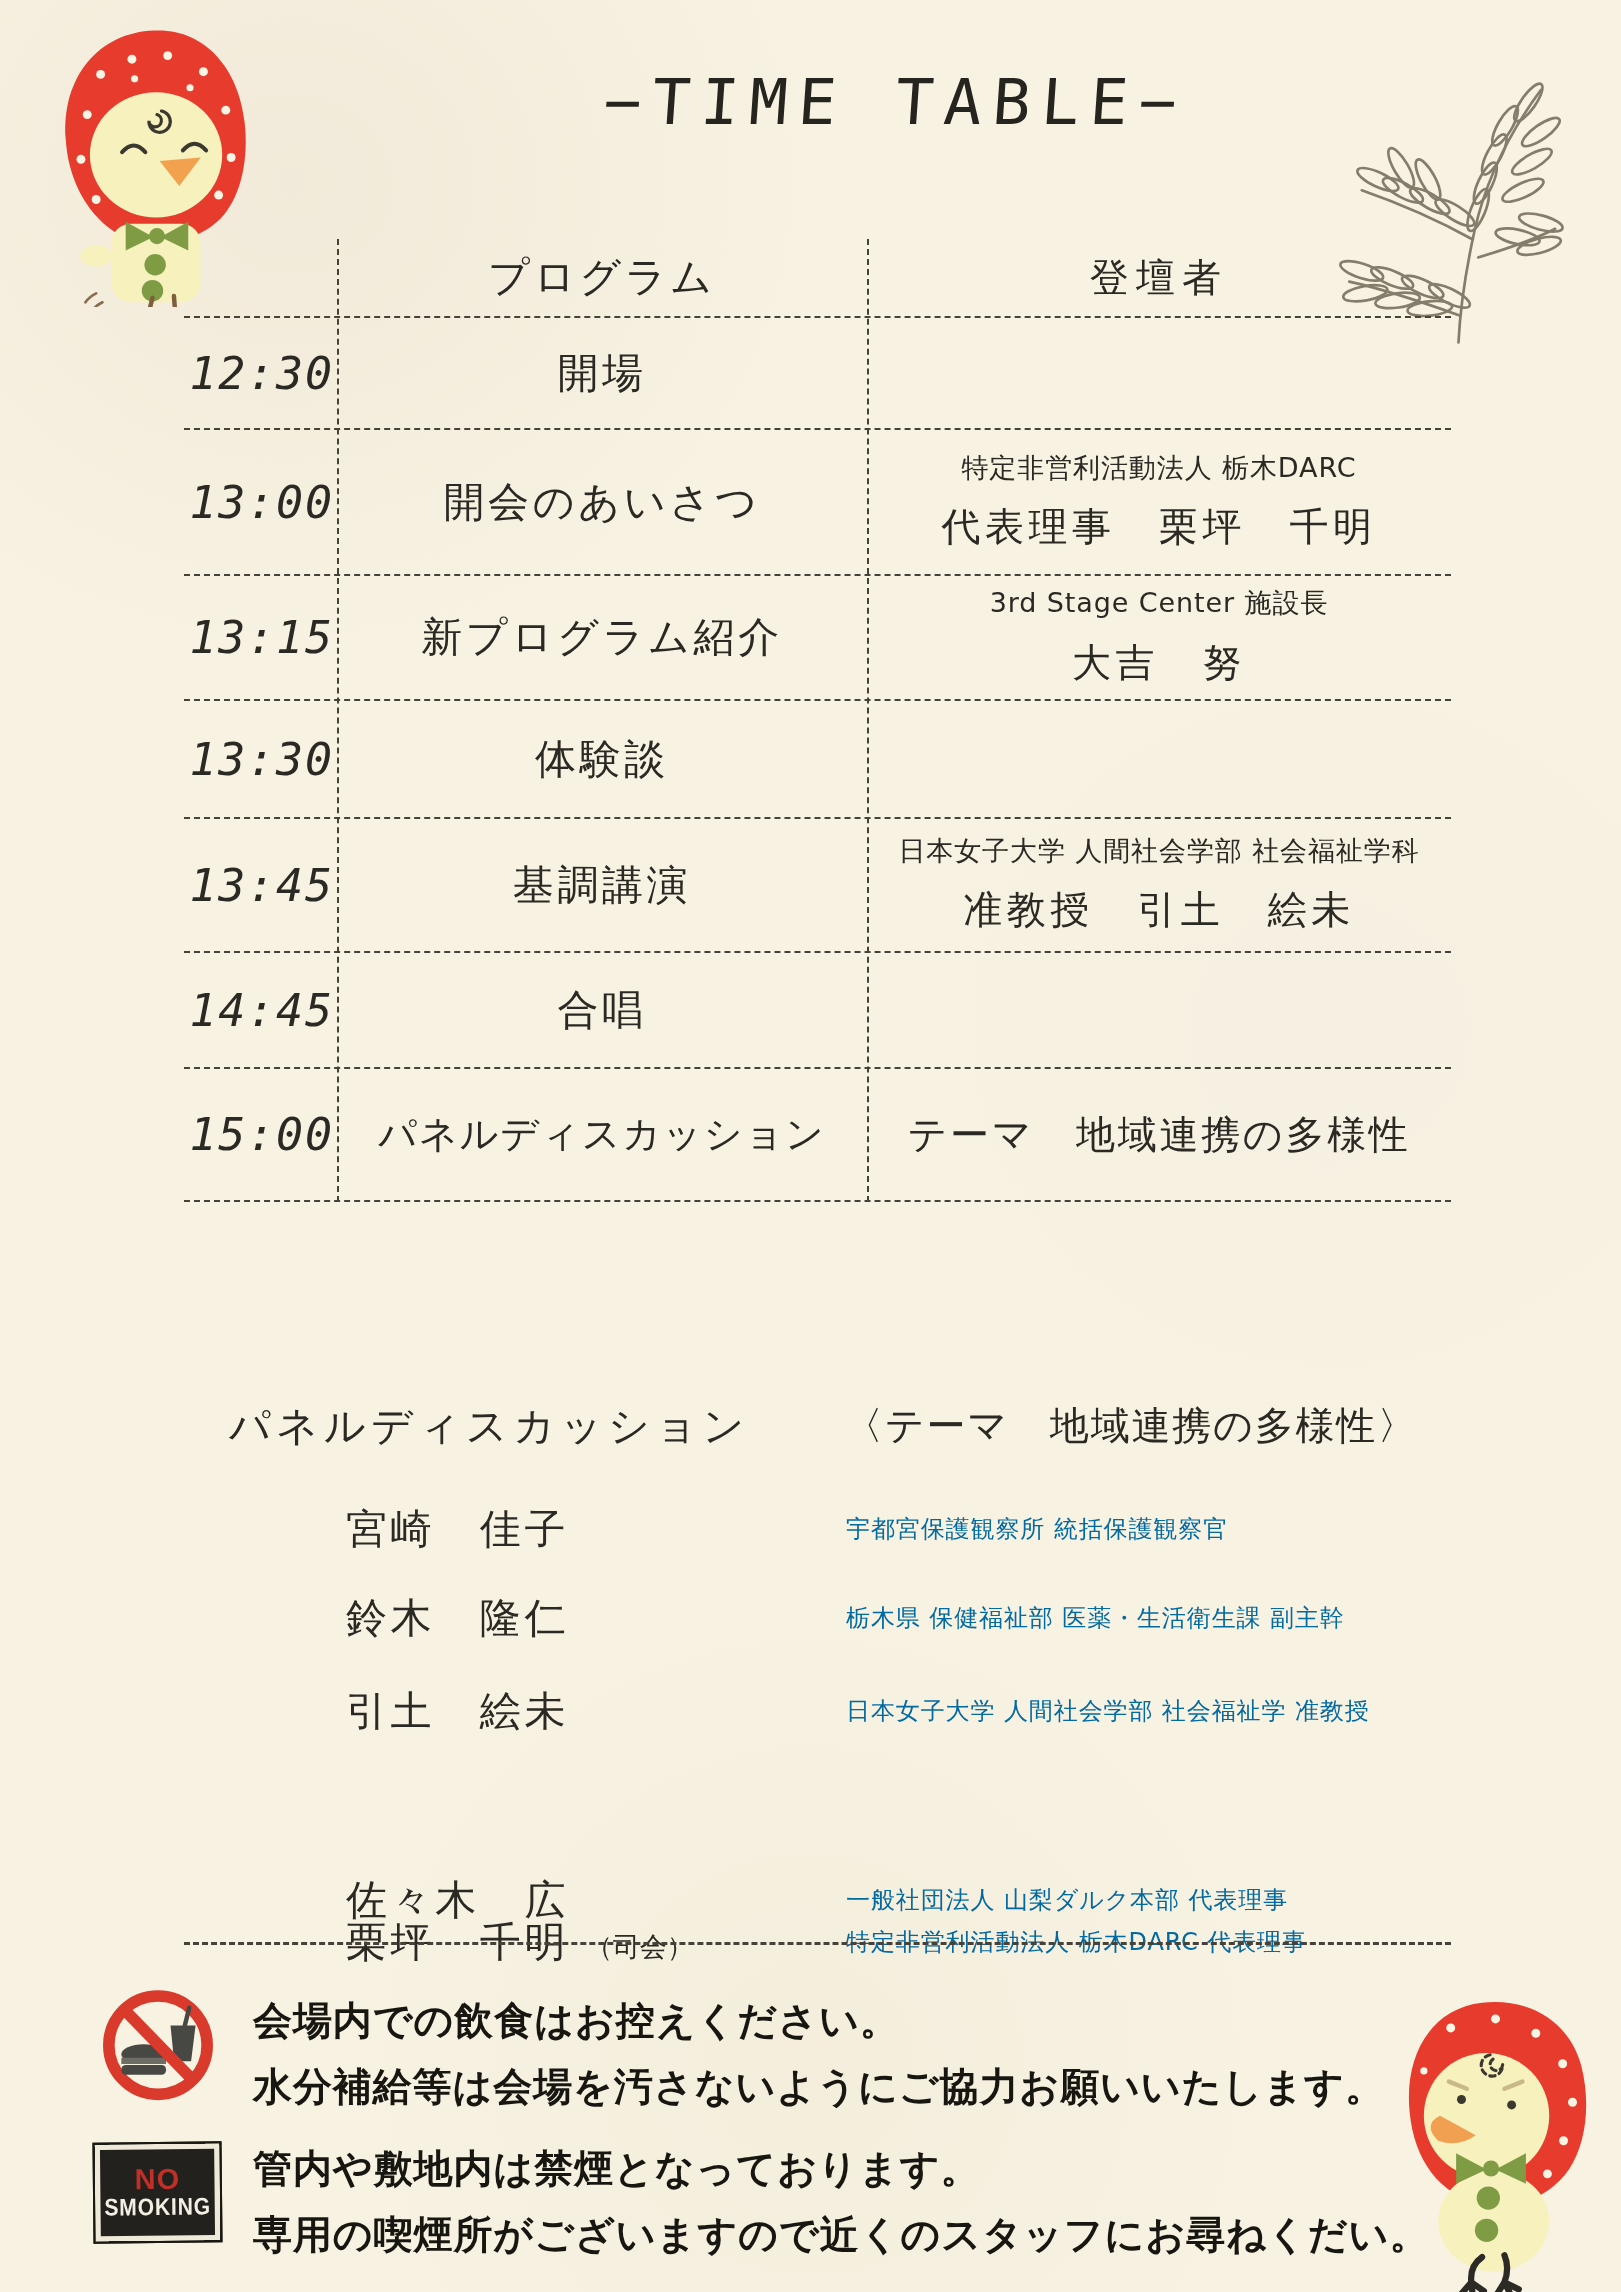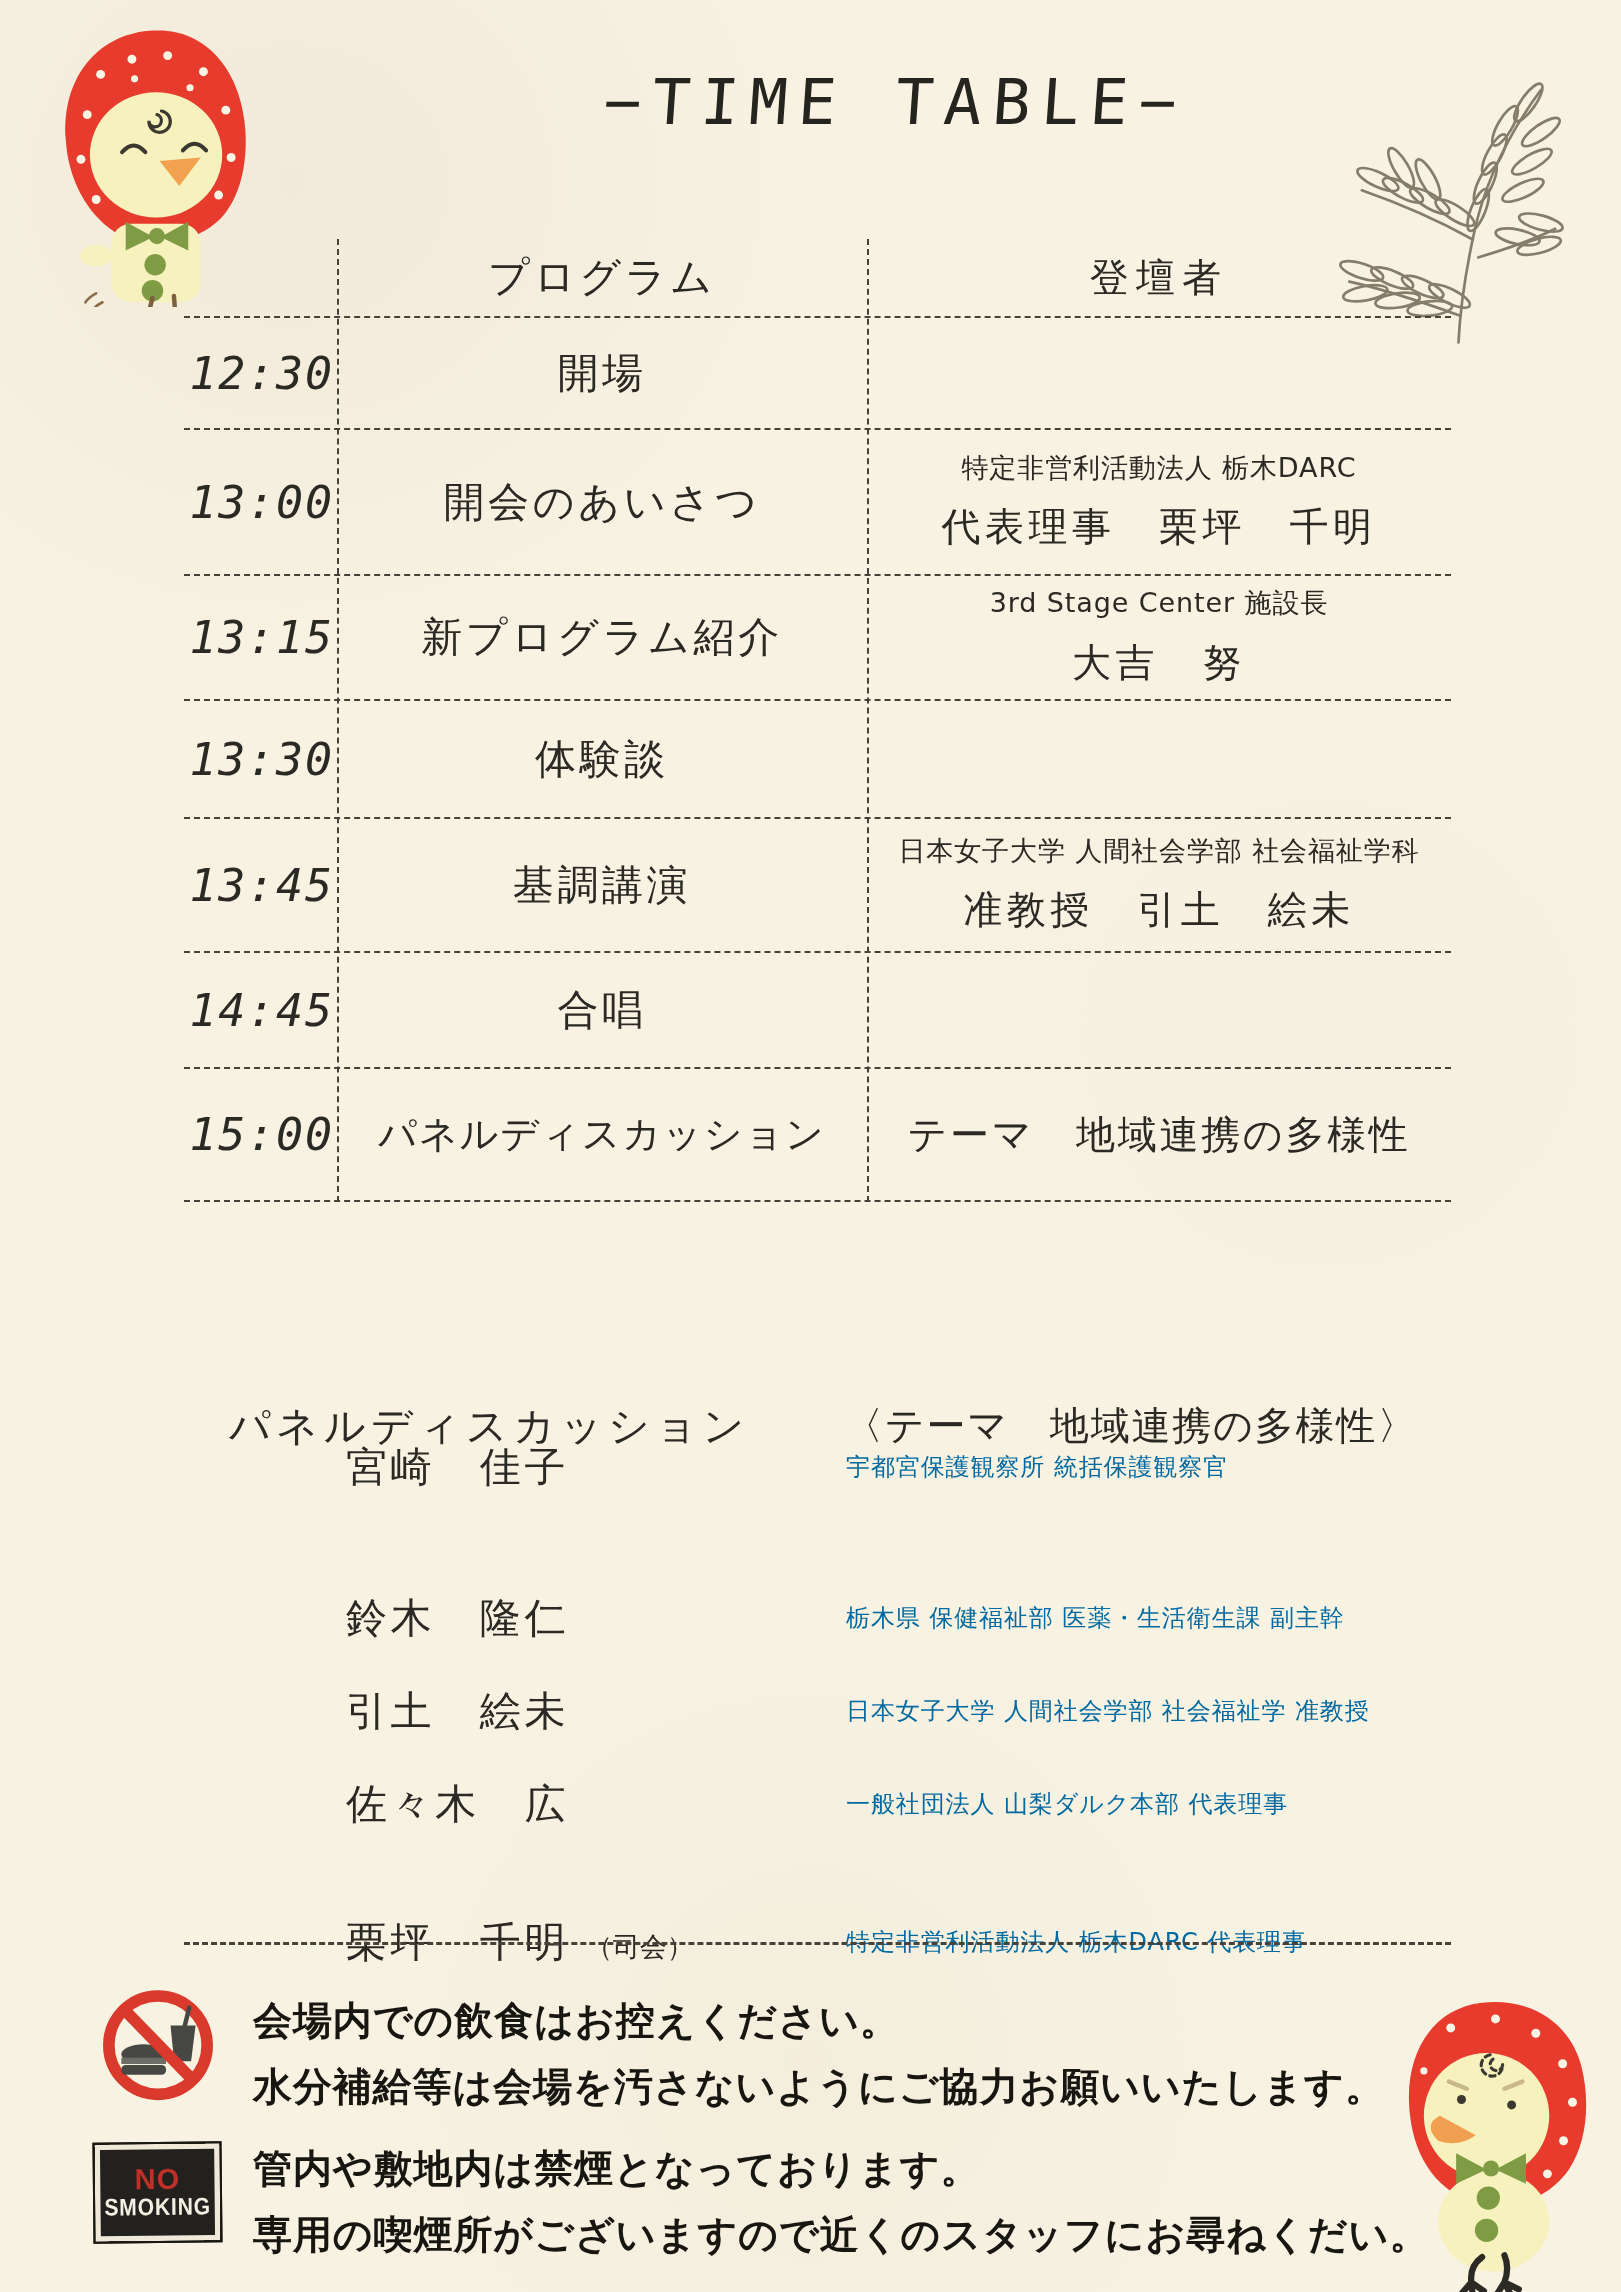--- a/index.html
+++ b/index.html
@@ -216,33 +216,33 @@
     <div class="c-spk">
         <span class="spk2" style="letter-spacing:2.7px;">テーマ　地域連携の多様性</span>
       </div>
   </div>
 
 </div>
 
 <div class="panel-title-label">パネルディスカッション</div>
 <div class="panel-theme">〈テーマ　地域連携の多様性〉</div>
 
-<div class="member" style="top:1440px;">
+<div class="member" style="top:1502px;">
   <span class="mname"><span>宮崎　佳子</span> <span class="mnote"></span></span>
   <span class="maff">宇都宮保護観察所 統括保護観察官</span>
 </div>
 <div class="member" style="top:1591px;">
   <span class="mname"><span>鈴木　隆仁</span> <span class="mnote"></span></span>
   <span class="maff">栃木県 保健福祉部 医薬・生活衛生課 副主幹</span>
 </div>
 <div class="member" style="top:1684px;">
   <span class="mname"><span>引土　絵未</span> <span class="mnote"></span></span>
   <span class="maff">日本女子大学 人間社会学部 社会福祉学 准教授</span>
 </div>
-<div class="member" style="top:1777px;">
+<div class="member" style="top:1873px;">
   <span class="mname"><span>佐々木　広</span> <span class="mnote"></span></span>
   <span class="maff">一般社団法人 山梨ダルク本部 代表理事</span>
 </div>
 <div class="member" style="top:1870px;margin-top:45px;">
   <span class="mname"><span>栗坪　千明</span> <span class="mnote">（司会）</span></span>
   <span class="maff">特定非営利活動法人 栃木DARC 代表理事</span>
 </div>
 
 <div class="sep"></div>
 

